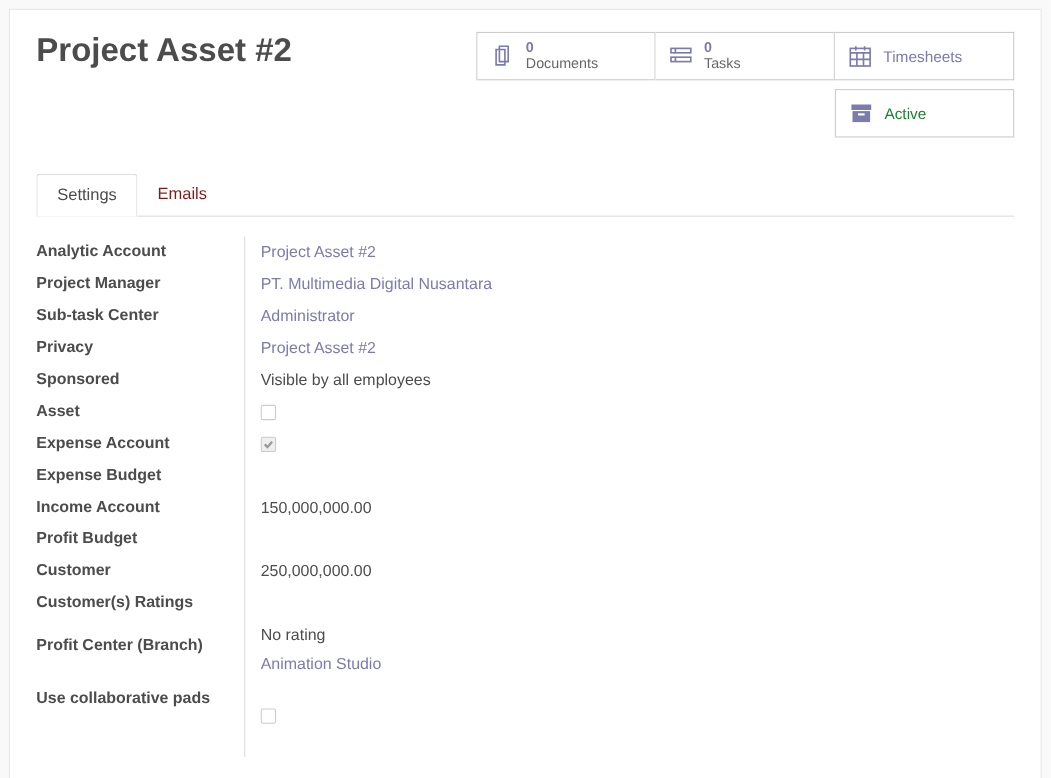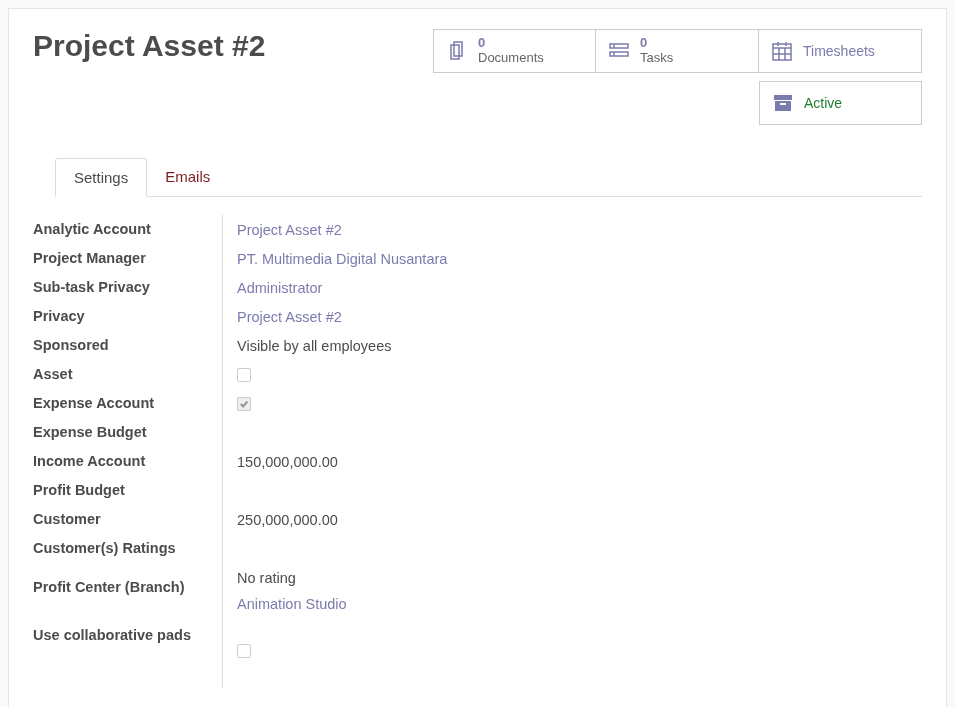--- a/index.html
+++ b/index.html
@@ -16,21 +16,21 @@
     .statbox + .statbox { border-left: none; }
     .statrow2 { margin-top: 8px; }
     .statbox .icon { width: 26px; height: 26px; display: flex; align-items: center; justify-content: center; margin-right: 8px; flex-shrink: 0; }
     .statbox .icon svg { width: 24px; height: 24px; fill: none; stroke: #7c7bad; stroke-width: 1.5; }
     .statbox .txt { display: flex; flex-direction: column; line-height: 1.15; }
     .statbox .count { color: #7c7bad; font-weight: 700; font-size: 13px; }
     .statbox .label { color: #666; font-size: 13px; text-align: right; }
     .statbox .single-label { color: #7c7bad; font-size: 14px; }
     .label-green { color: #1e7e34 !important; }
 
-    .tabs { display: flex; border-bottom: 1px solid #ddd; margin-bottom: 18px; margin-left: 22px; }
+    .tabs { display: flex; border-bottom: 1px solid #ddd; margin-bottom: 18px; }
     .tab { padding: 10px 18px; font-size: 15px; cursor: pointer; color: #7f1d1d; position: relative; top: 1px; }
     .tab.active { color: #4c4c4c; border: 1px solid #ddd; border-bottom-color: #fff; background: #fff; border-radius: 3px 3px 0 0; }
 
     .fields { display: flex; }
     .label-col { width: 190px; border-right: 1px solid #ddd; padding-right: 29px; }
     .value-col { flex: 1; padding-left: 14px; }
     .frow { min-height: 29px; display: flex; align-items: center; }
     .flabel { font-weight: 700; color: #4c4c4c; font-size: 14.5px; line-height: 1.3; }
     .fvalue { color: #4c4c4c; font-size: 14.5px; }
     .link { color: #7c7bad; cursor: pointer; }
@@ -118,21 +118,21 @@
 
   <div class="fields">
     <div class="label-col">
       <div class="frow">
           <span class="flabel">Analytic Account</span>
         </div>
       <div class="frow">
           <span class="flabel">Project Manager</span>
         </div>
       <div class="frow">
-          <span class="flabel">Sub-task Privacy</span>
+          <span class="flabel">Sub-task Center</span>
         </div>
       <div class="frow">
           <span class="flabel">Privacy</span>
         </div>
       <div class="frow">
           <span class="flabel">Sponsored</span>
         </div>
       <div class="frow">
           <span class="flabel">Asset</span>
         </div>

